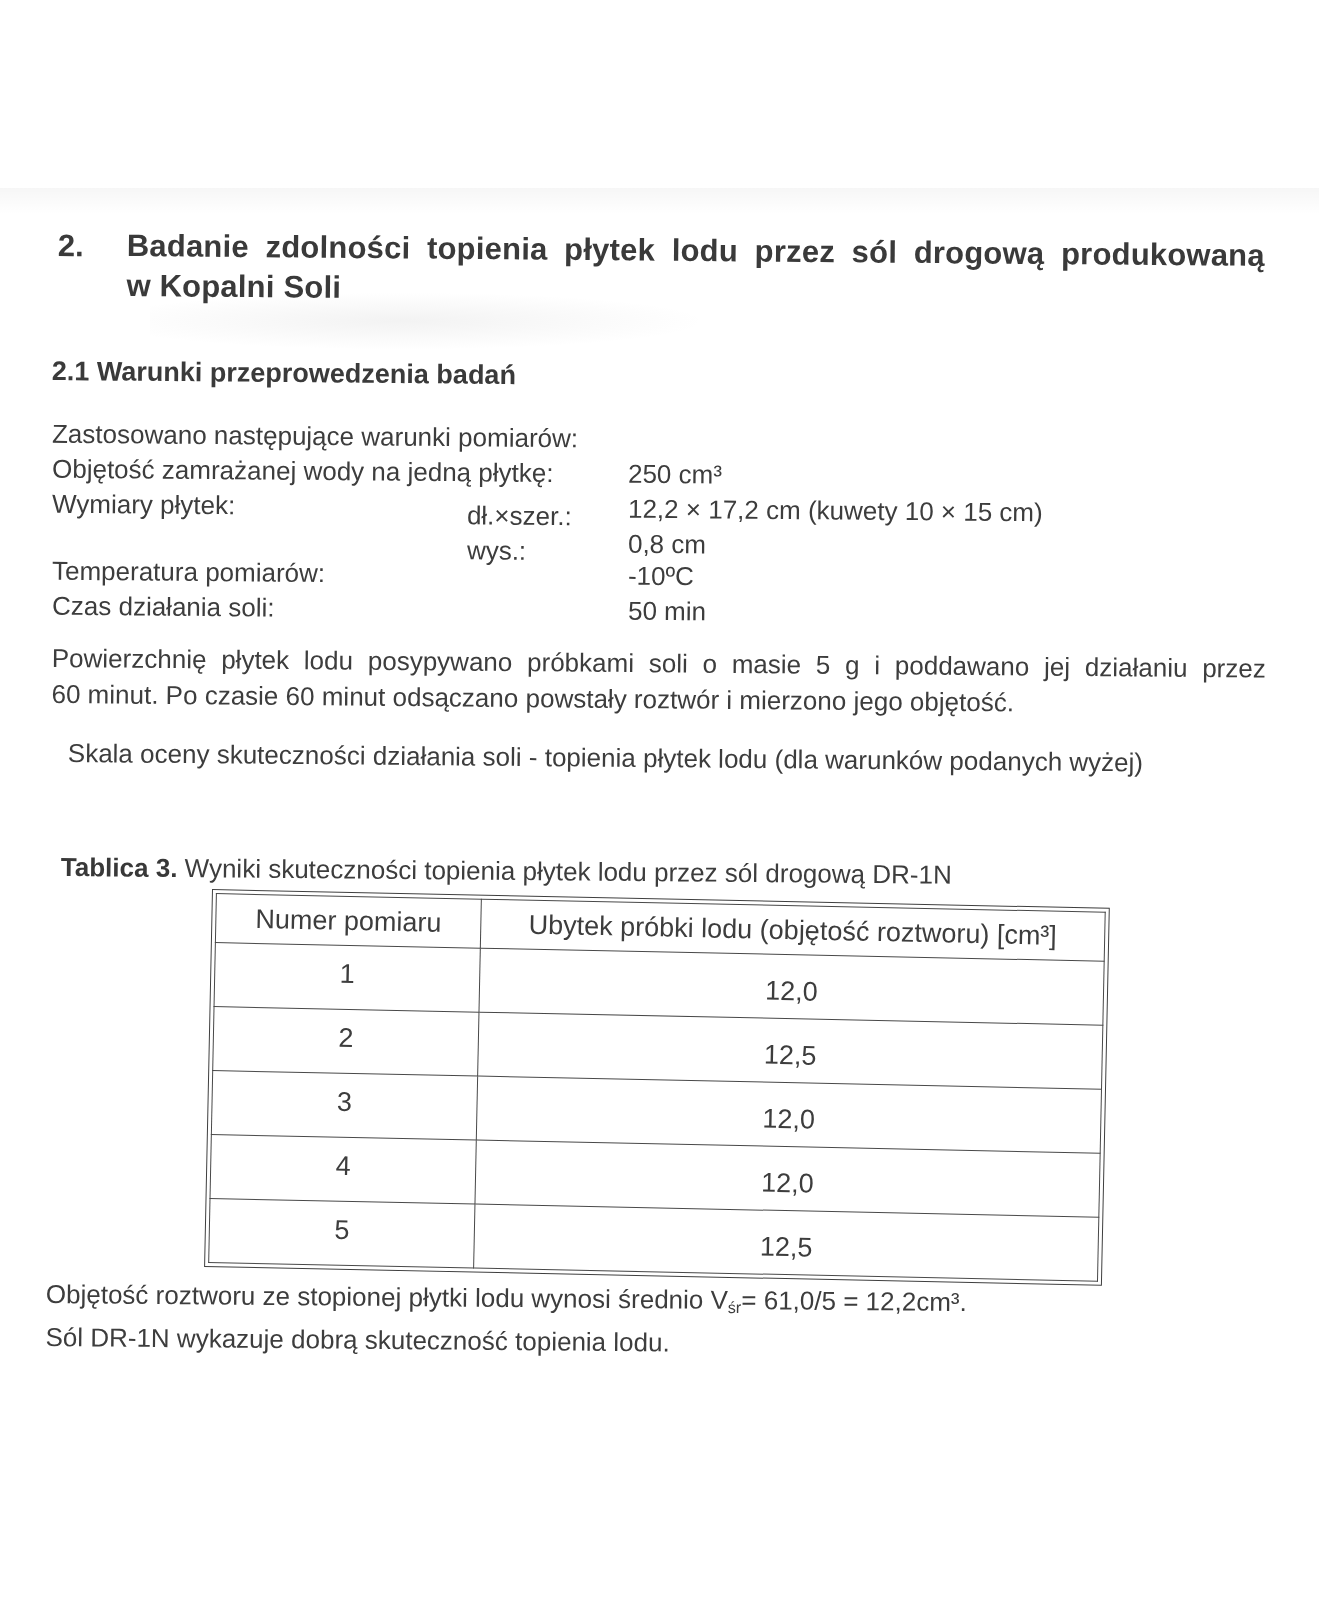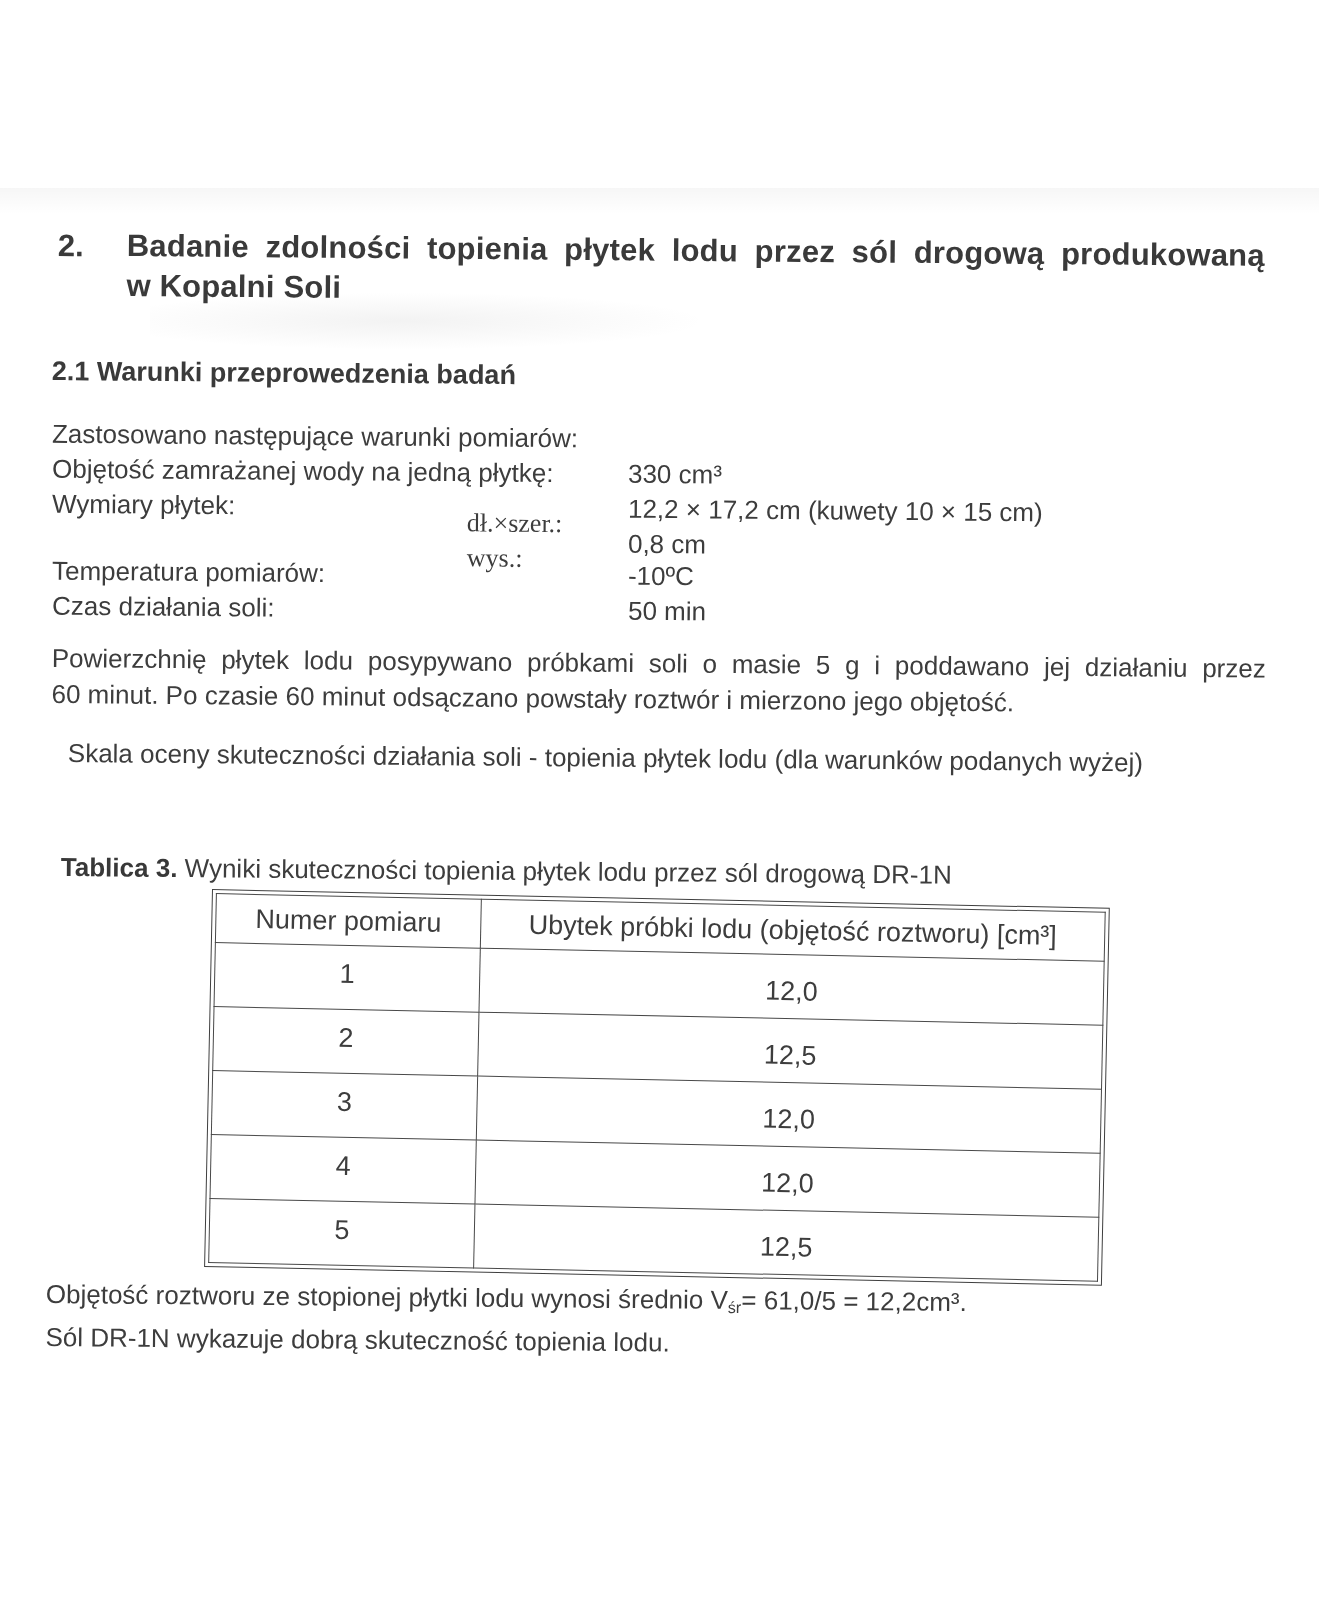--- a/index.html
+++ b/index.html
@@ -39,21 +39,21 @@
   .h1-line2{text-align:left;}
 
   .h2{
     left:52px;top:356px;width:900px;
     font-size:27px;font-weight:bold;color:#3a3a3a;
   }
 
   
   .cond-line{position:absolute;left:52px;width:1220px;height:34px;font-size:26px;}
   .cond-label{position:absolute;left:0;top:0;white-space:nowrap;}
-  .cond-mid{position:absolute;left:415px;top:16px;white-space:nowrap;font-family:Liberation Serif, serif;}
+  .cond-mid{position:absolute;left:415px;top:8px;white-space:nowrap;}
   .cond-val{position:absolute;left:576px;top:0;white-space:nowrap;}
 
   .para{
     left:52px;top:640px;width:1214px;
     font-size:26px;line-height:36px;
   }
   .para-line1{text-align:justify;text-align-last:justify;}
   .para-line2{text-align:left;}
 
   .scale-note{
@@ -113,21 +113,21 @@
   </div>
 
   <div class="blk tilt h2">2.1 Warunki przeprowedzenia badań</div>
 
   <div class="cond-line tilt" style="top:424px;">
     <span class="cond-label">Zastosowano następujące warunki pomiarów:</span>
   </div>
 
   <div class="cond-line tilt" style="top:459px;">
     <span class="cond-label">Objętość zamrażanej wody na jedną płytkę:</span>
-    <span class="cond-val">330 cm³</span>
+    <span class="cond-val">250 cm³</span>
   </div>
 
   <div class="cond-line tilt" style="top:494px;">
     <span class="cond-label">Wymiary płytek:</span>
     <span class="cond-mid">dł.×szer.:</span>
     <span class="cond-val">12,2 × 17,2 cm (kuwety 10 × 15 cm)</span>
   </div>
 
   <div class="cond-line tilt" style="top:529px;">
     <span class="cond-mid">wys.:</span>

